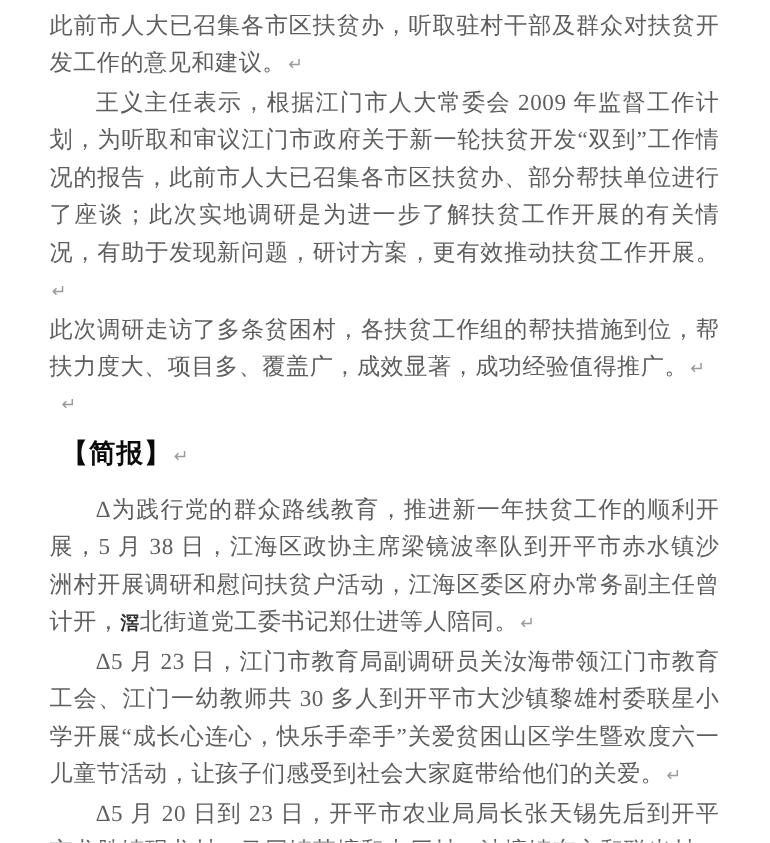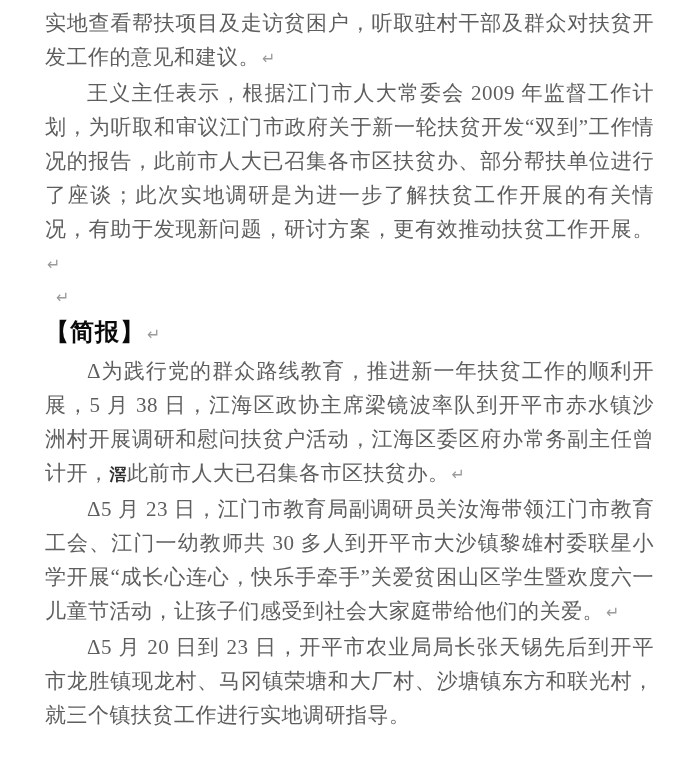--- a/index.html
+++ b/index.html
@@ -38,21 +38,21 @@
     letter-spacing: 0;
     margin-left: 2px;
     vertical-align: baseline;
   }
   .empty-line {
     height: 31px;
     line-height: 31px;
     padding-left: 9px;
   }
   p.title-line {
-    margin: 0;
+    margin: 11px;
     line-height: 38px;
     text-align: left;
   }
   .title-text {
     font-size: 24px;
     font-weight: bold;
     color: #0a0a0a;
     letter-spacing: 1px;
   }
   .special-char {
@@ -60,28 +60,29 @@
     font-weight: bold;
     font-size: 17px;
     color: #2f2f2f;
   }
 </style>
 </head>
 <body>
 
 <div class="page">
 
-  <p class="doc"><span>实地查看帮扶项目及走访贫困户，听取驻村干部及群众对扶贫开发工作的意见和建议。</span><span class="mark">↵</span></p>
+  <p class="doc"><span>此前市人大已召集各市区扶贫办，听取驻村干部及群众对扶贫开发工作的意见和建议。</span><span class="mark">↵</span></p>
 
   <p class="doc indent"><span>王义主任表示，根据江门市人大常委会 2009 年监督工作计划，为听取和审议江门市政府关于新一轮扶贫开发“双到”工作情况的报告，此前市人大已召集各市区扶贫办、部分帮扶单位进行了座谈；此次实地调研是为进一步了解扶贫工作开展的有关情况，有助于发现新问题，研讨方案，更有效推动扶贫工作开展。</span><span class="mark">↵</span></p>
 
+  <p class="doc"><span>此次调研走访了多条贫困村，各扶贫工作组的帮扶措施到位，帮扶力度大、项目多、覆盖广，成效显著，成功经验值得推广。</span><span class="mark">↵</span></p>
 
   <div class="empty-line"><span class="mark">↵</span></div>
 
   <p class="title-line"><span class="title-text">【简报】</span><span class="mark">↵</span></p>
 
-  <p class="doc indent"><span>Δ为践行党的群众路线教育，推进新一年扶贫工作的顺利开展，5 月 38 日，江海区政协主席梁镜波率队到开平市赤水镇沙洲村开展调研和慰问扶贫户活动，江海区委区府办常务副主任曾计开，</span><span class="special-char">滘</span><span>此前市人大已召集各市区扶贫办。</span><span class="mark">↵</span></p>
+  <p class="doc indent"><span>Δ为践行党的群众路线教育，推进新一年扶贫工作的顺利开展，5 月 38 日，江海区政协主席梁镜波率队到开平市赤水镇沙洲村开展调研和慰问扶贫户活动，江海区委区府办常务副主任曾计开，</span><span class="special-char">滘</span><span>北街道党工委书记郑仕进等人陪同。</span><span class="mark">↵</span></p>
 
   <p class="doc indent"><span>Δ5 月 23 日，江门市教育局副调研员关汝海带领江门市教育工会、江门一幼教师共 30 多人到开平市大沙镇黎雄村委联星小学开展“成长心连心，快乐手牵手”关爱贫困山区学生暨欢度六一儿童节活动，让孩子们感受到社会大家庭带给他们的关爱。</span><span class="mark">↵</span></p>
 
   <p class="doc indent"><span>Δ5 月 20 日到 23 日，开平市农业局局长张天锡先后到开平市龙胜镇现龙村、马冈镇荣塘和大厂村、沙塘镇东方和联光村，就三个镇扶贫工作进行实地调研指导。</span></p>
 
 </div>
 
 </body></html>

